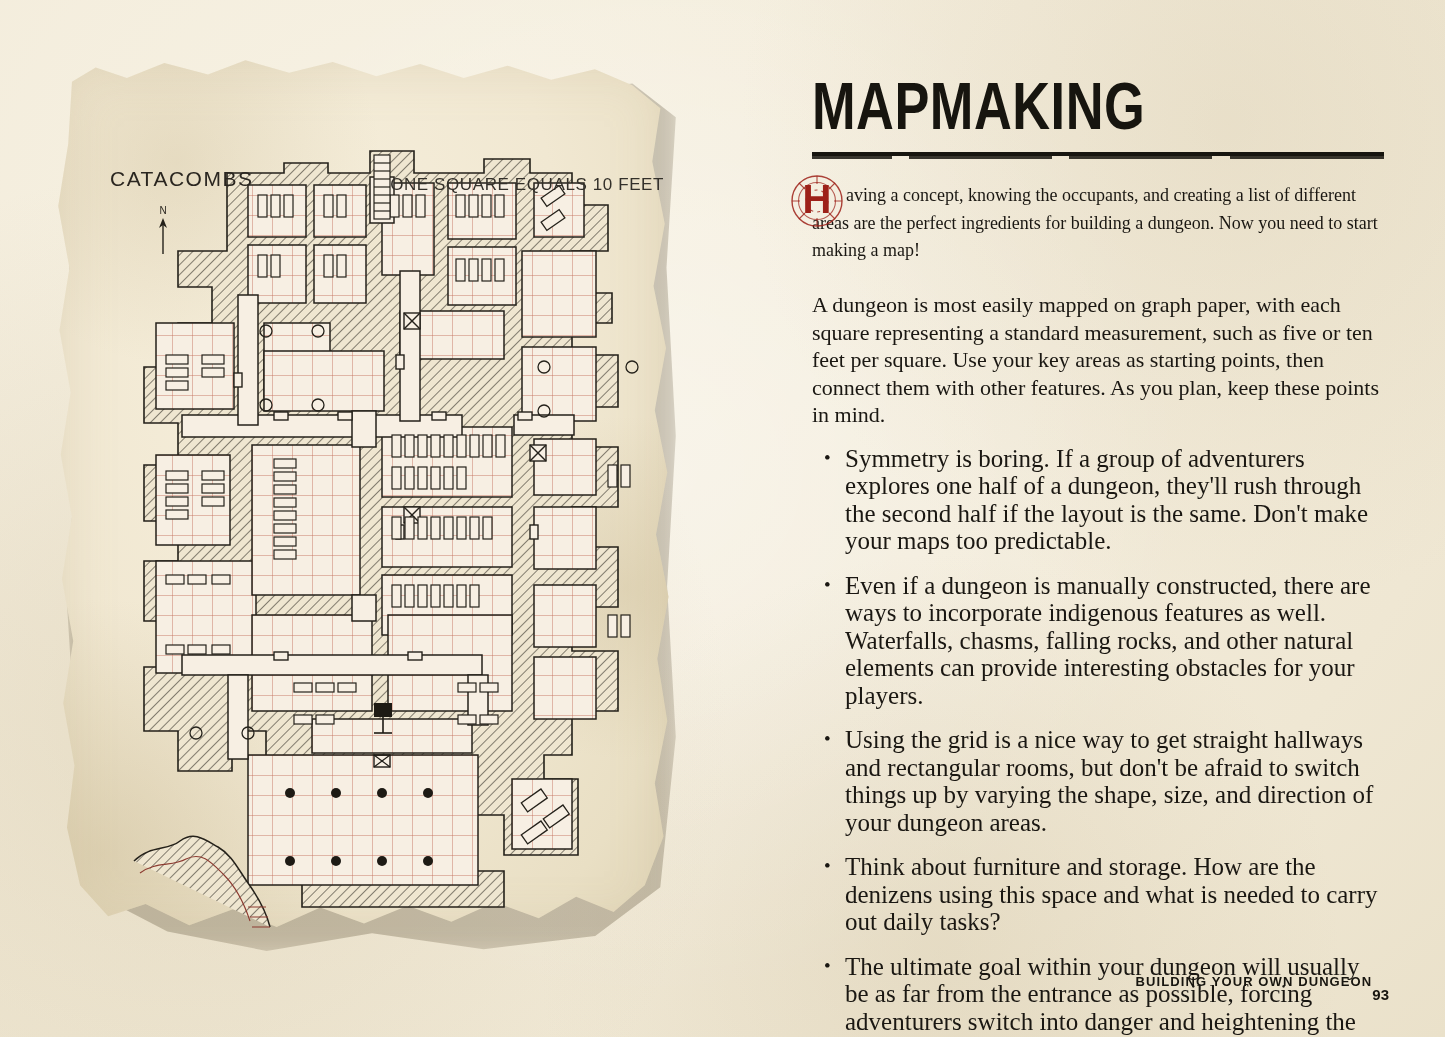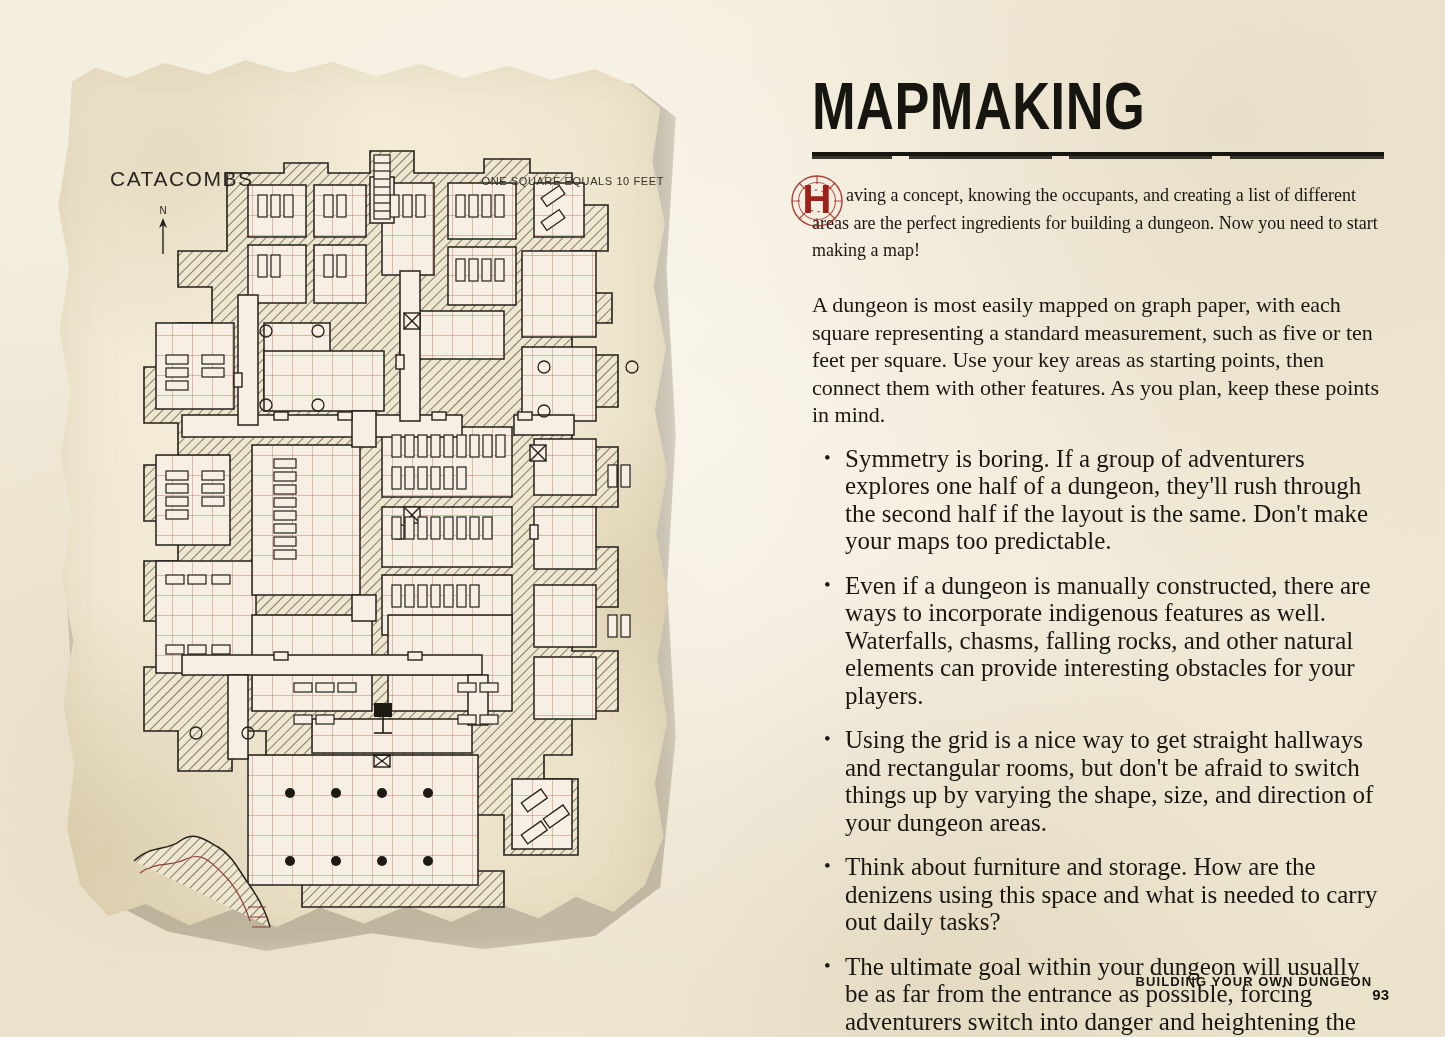--- a/index.html
+++ b/index.html
@@ -90,21 +90,21 @@
     font-size: 21px;
     letter-spacing: 1.5px;
     color: #2a2620;
     font-weight: 400;
   }
   .map-scale {
     position: absolute;
     right: 28px;
     top: 120px;
     font-family: "Liberation Sans", sans-serif;
-    font-size: 11px;
+    font-size: 17px;
     letter-spacing: 0.6px;
     color: #33302a;
   }
   .compass {
     position: absolute;
     left: 96px;
     top: 150px;
     width: 30px;
     height: 56px;
     text-align: center;

